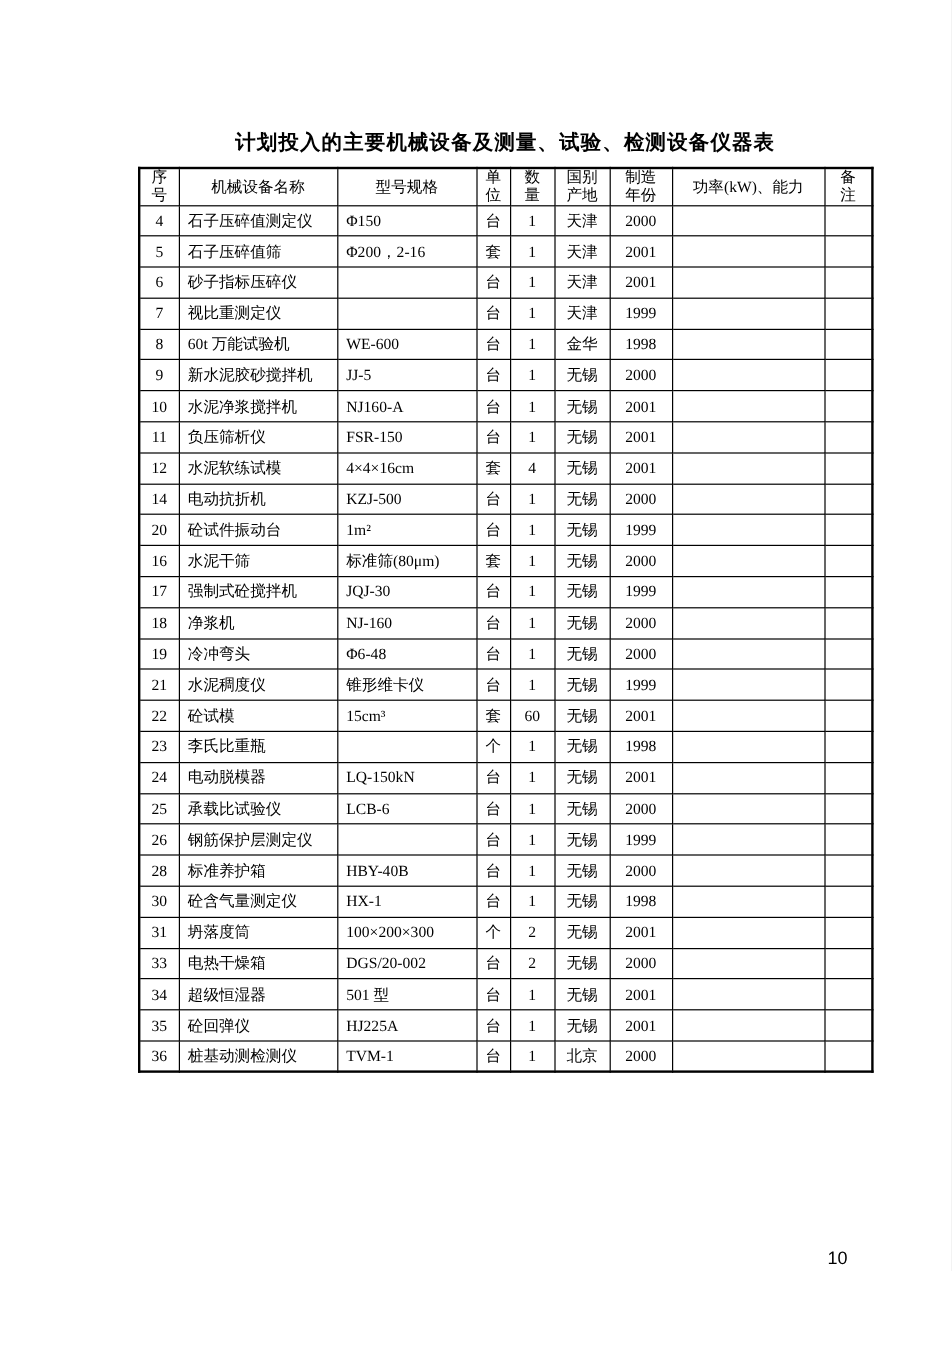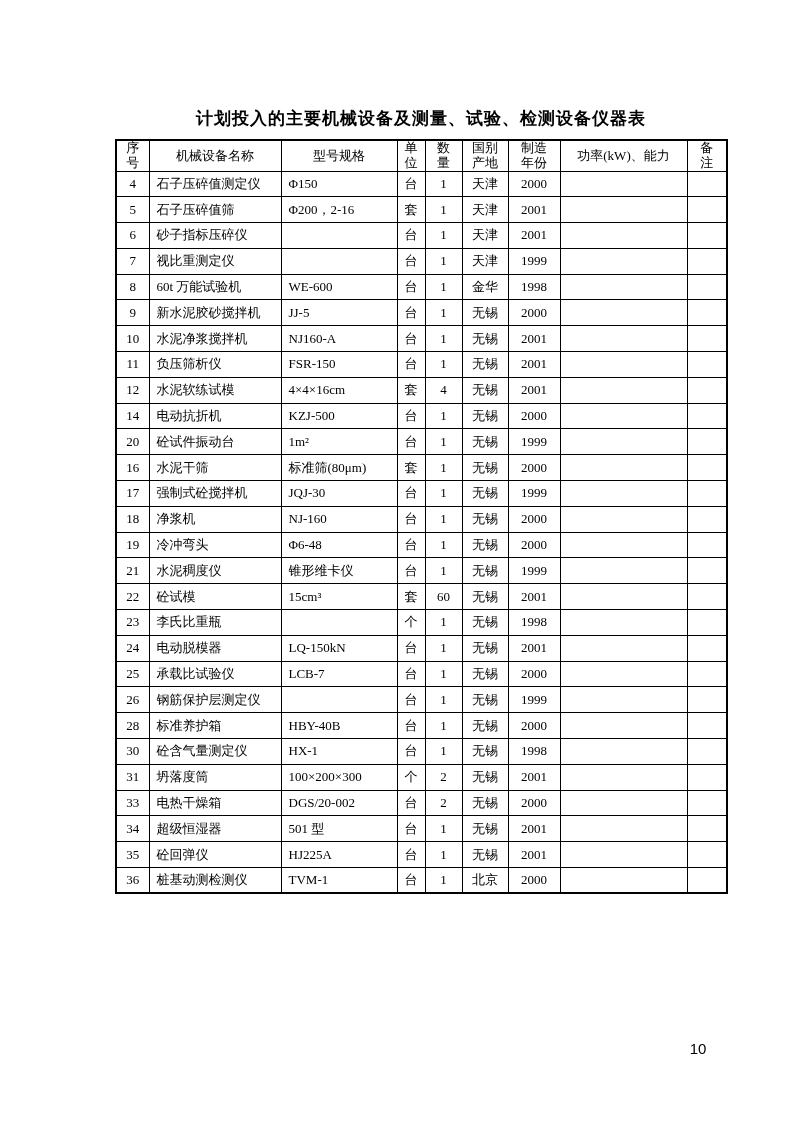--- a/index.html
+++ b/index.html
@@ -305,21 +305,21 @@
           <td>台</td>
           <td>1</td>
           <td>无锡</td>
           <td>2001</td>
           <td></td>
           <td></td>
         </tr>
         <tr>
           <td>25</td>
           <td class="al">承载比试验仪</td>
-          <td class="al">LCB-7</td>
+          <td class="al">LCB-6</td>
           <td>台</td>
           <td>1</td>
           <td>无锡</td>
           <td>2000</td>
           <td></td>
           <td></td>
         </tr>
         <tr>
           <td>26</td>
           <td class="al">钢筋保护层测定仪</td>

